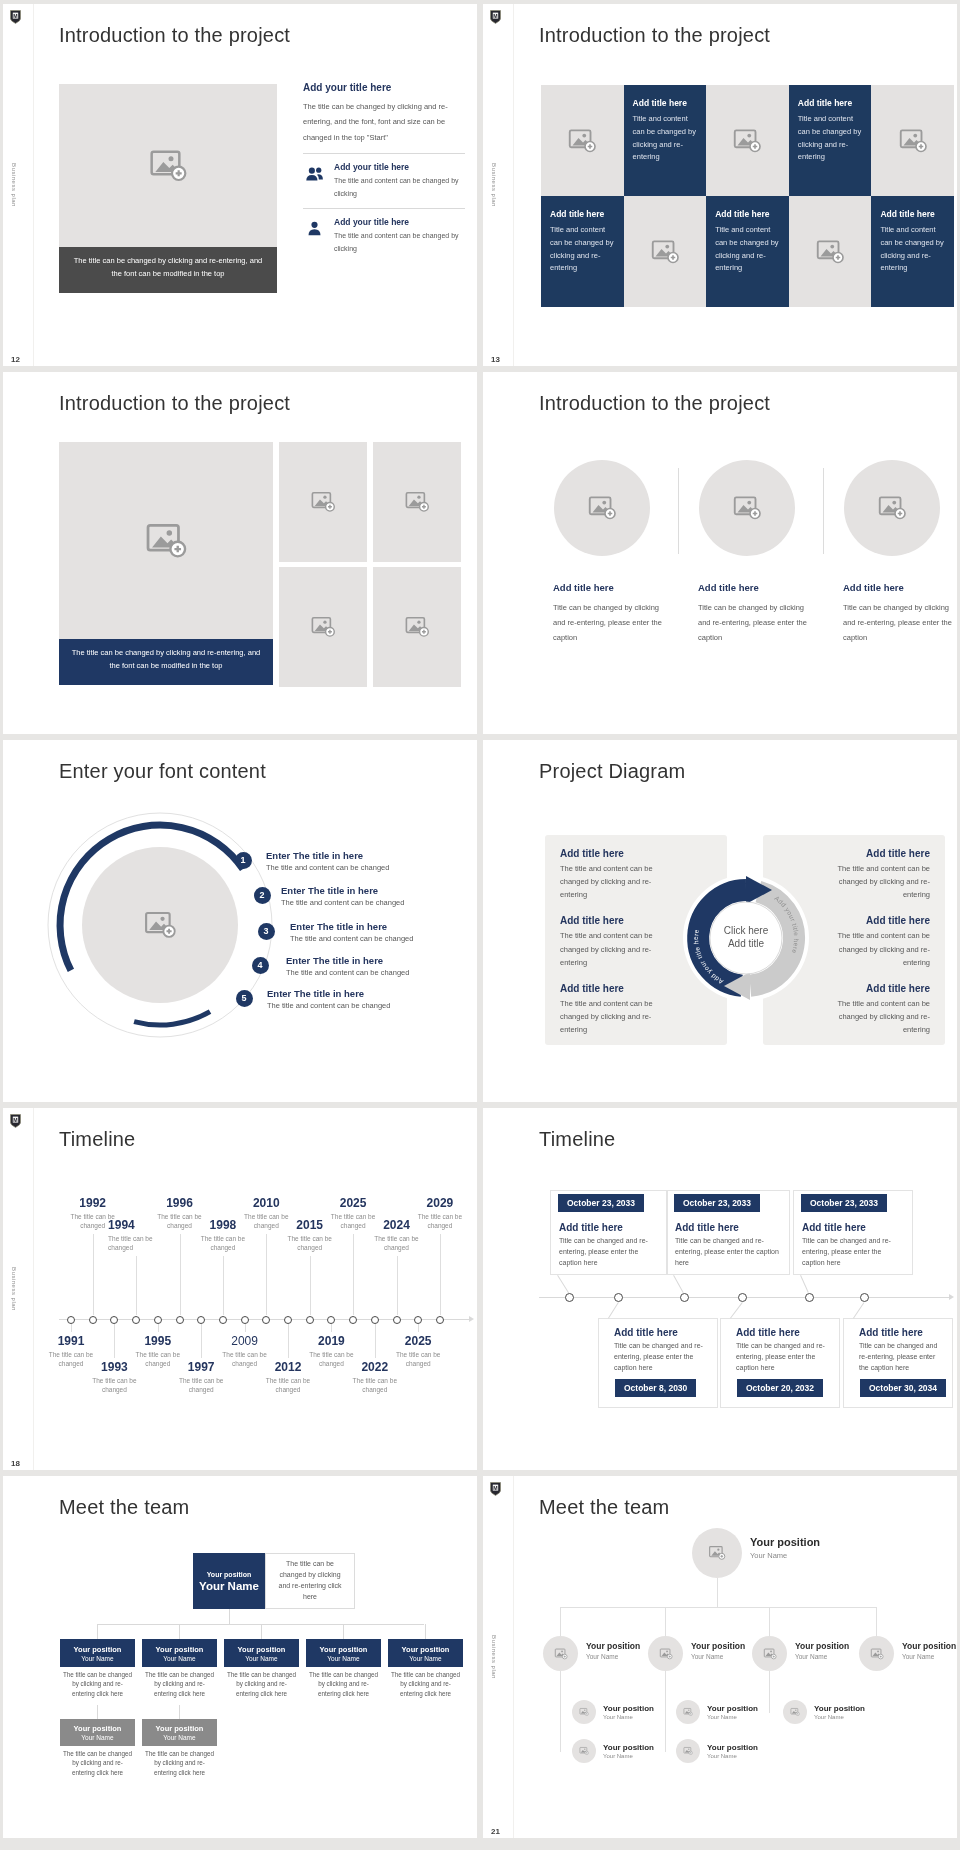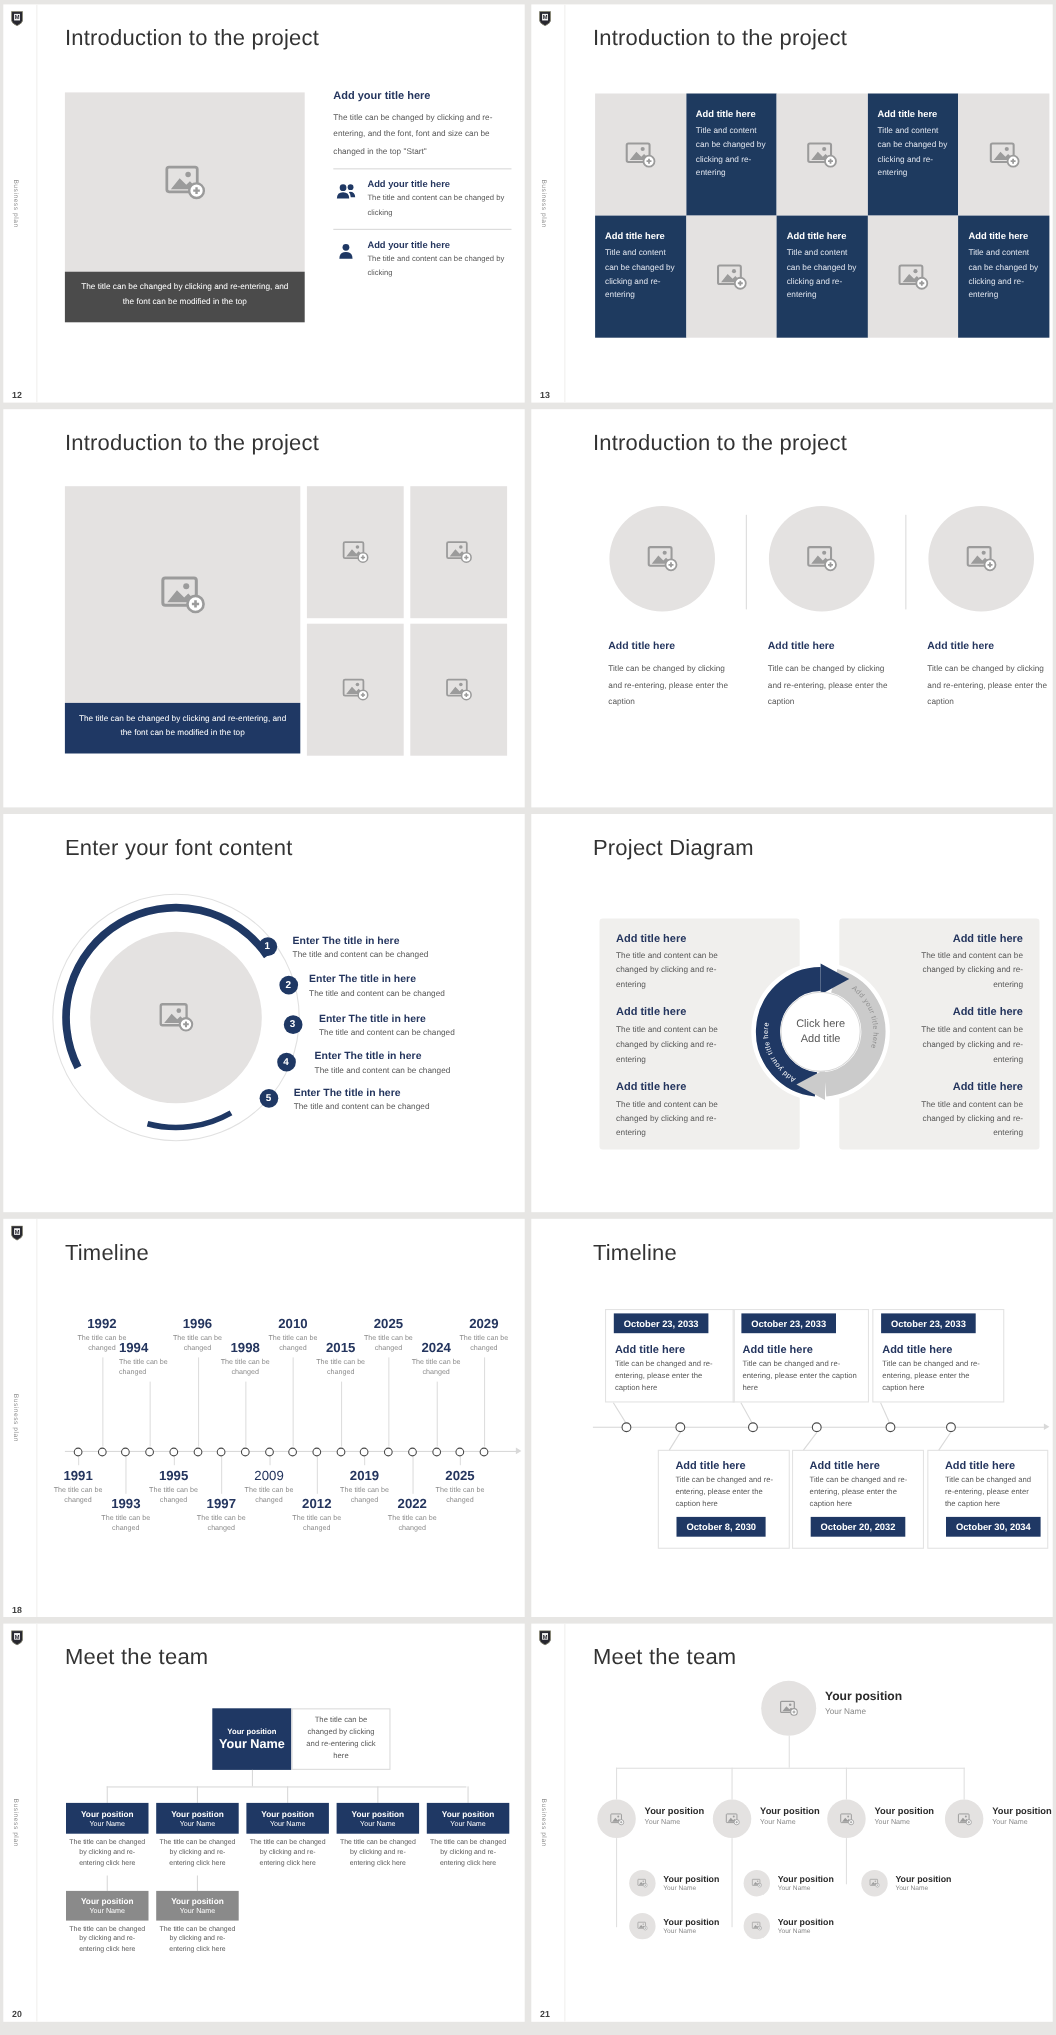--- a/index.html
+++ b/index.html
@@ -513,29 +513,20 @@
       </div>
       <div style="position: absolute; left: 247px; top: 210px; width: 20px; height: 1px; background: rgb(217, 217, 217); transform: rotate(-53deg); transform-origin: 0px 0px;"></div>
       <div style="position: absolute; left: 360px; top: 210px; width: 110px; height: 90px; border: 1px solid rgb(227, 227, 227);">
         <h4 style="position: absolute; left: 15px; top: 8px; font-size: 10px; font-weight: bold; color: rgb(36, 53, 94);">Add title here</h4>
         <p style="position: absolute; left: 15px; top: 22px; right: 6px; font-size: 7px; color: rgb(89, 89, 89); line-height: 1.55;">Title can be changed and re-entering, please enter the caption here</p>
         <div style="position: absolute; left: 16px; top: 60px; background: rgb(31, 56, 100); color: rgb(255, 255, 255); font-size: 8.5px; font-weight: bold; padding: 4px 9px;">October 30, 2034</div>
       </div>
       <div style="position: absolute; left: 370px; top: 210px; width: 19px; height: 1px; background: rgb(217, 217, 217); transform: rotate(-56deg); transform-origin: 0px 0px;"></div>
     </section>
   <section class="slide" id="s20">
-    <div class="rail">
-      <span class="logo"><svg width="11" height="14" viewBox="0 0 11 14">
-            <path d="M0.5 0.5 H10.5 V8.6 Q10.5 11 5.5 13.4 Q0.5 11 0.5 8.6 Z" fill="#27272f" stroke="#8a8872" stroke-width="0.7"></path>
-            <rect x="2.8" y="2.6" width="5.4" height="6" fill="#f2f2f2"></rect>
-            <text x="5.5" y="7.7" font-size="5.2" font-weight="bold" fill="#27272f" text-anchor="middle" font-family="Liberation Sans, sans-serif">M</text>
-          </svg></span>
-      <span class="rail-text">Business plan</span>
-      <span class="page-num">20</span>
-    </div>
     <h2 class="s-title">Meet the team</h2>
   <div style="position: absolute; left: 190px; top: 77px; width: 72px; height: 56px; background: rgb(31, 56, 100); color: rgb(255, 255, 255); display: flex; flex-direction: column; align-items: center; justify-content: center; gap: 2px;">
         <div style="font-size: 7px; font-weight: bold;">Your position</div>
         <div style="font-size: 11.5px; font-weight: bold;">Your Name</div>
       </div>
       <div style="position: absolute; left: 262px; top: 77px; width: 90px; height: 56px; border: 1px solid rgb(220, 220, 220); background: rgb(255, 255, 255); font-size: 7px; color: rgb(89, 89, 89); line-height: 1.55; text-align: center; display: flex; align-items: center; padding: 4px 8px;">The title can be changed by clicking and re-entering click here</div>
       <div style="position: absolute; left: 225.5px; top: 133px; width: 1px; height: 15px; background: rgb(217, 217, 217);"></div>
       <div style="position: absolute; left: 94px; top: 148px; width: 327px; height: 1px; background: rgb(217, 217, 217);"></div>
       <div style="position: absolute; left: 94px; top: 148px; width: 1px; height: 15px; background: rgb(217, 217, 217);"></div>
       <div style="position: absolute; left: 176px; top: 148px; width: 1px; height: 15px; background: rgb(217, 217, 217);"></div>

